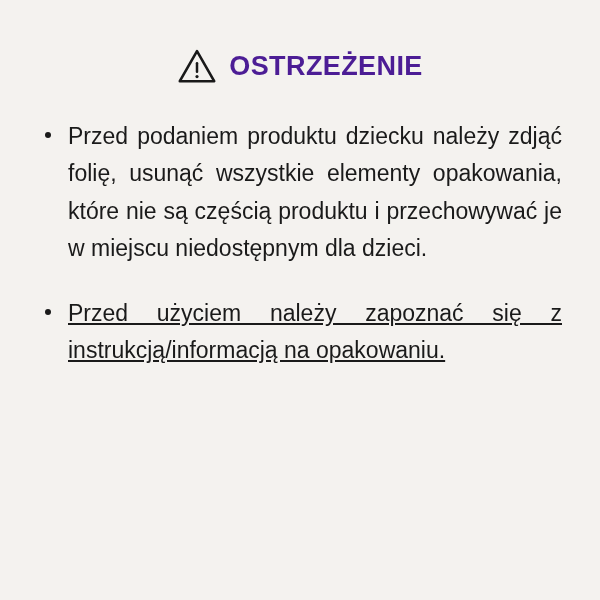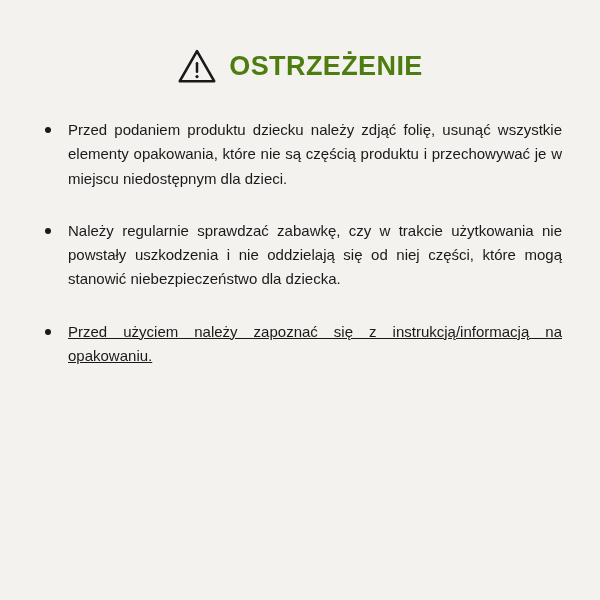--- a/index.html
+++ b/index.html
@@ -35,35 +35,35 @@
   .warning-icon {
     display: block;
     width: 40px;
     height: 36px;
     flex: 0 0 auto;
   }
   .warning-title {
     font-size: 27px;
     font-weight: bold;
     letter-spacing: 0.4px;
-    color: #4d7c0f;
+    color: #4c1d95;
     line-height: 1;
     white-space: nowrap;
   }
   .warning-list {
     list-style: none;
     margin: 0;
     padding: 0;
     width: 524px;
   }
   .warning-item {
     position: relative;
     padding-left: 30px;
     margin-bottom: 28px;
-    font-size: 15px;
+    font-size: 23px;
     line-height: 1.62;
     text-align: justify;
     text-justify: inter-word;
     color: #1a1a1a;
     hyphens: none;
   }
   .warning-item:last-child {
     margin-bottom: 0;
     text-decoration: underline;
   }
@@ -97,21 +97,17 @@
     <span class="warning-title">OSTRZEŻENIE</span>
   </div>
 
   <ul class="warning-list">
     <li class="warning-item">
       <span class="bullet"></span>
       <span class="text">Przed podaniem produktu dziecku należy zdjąć folię, usunąć wszystkie elementy opakowania, które nie są częścią produktu i przechowywać je w miejscu niedostępnym dla dzieci.</span>
     </li>
     <li class="warning-item">
       <span class="bullet"></span>
-      <span class="text">Należy regularnie sprawdzać zabawkę, czy w trakcie użytkowania nie powstały uszkodzenia i nie oddzielają się od niej części, które mogą stanowić niebezpieczeństwo dla dziecka.</span>
-    </li>
-    <li class="warning-item">
-      <span class="bullet"></span>
       <span class="text">Przed użyciem należy zapoznać się z instrukcją/informacją na opakowaniu.</span>
     </li>
   </ul>
 
 </div>
 
 </body></html>

